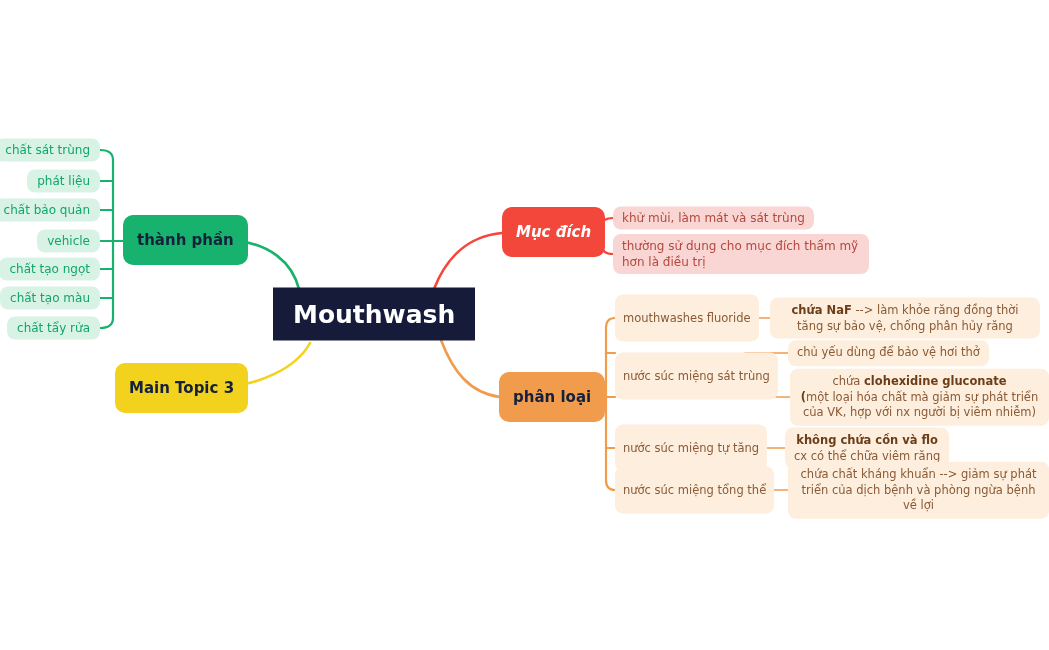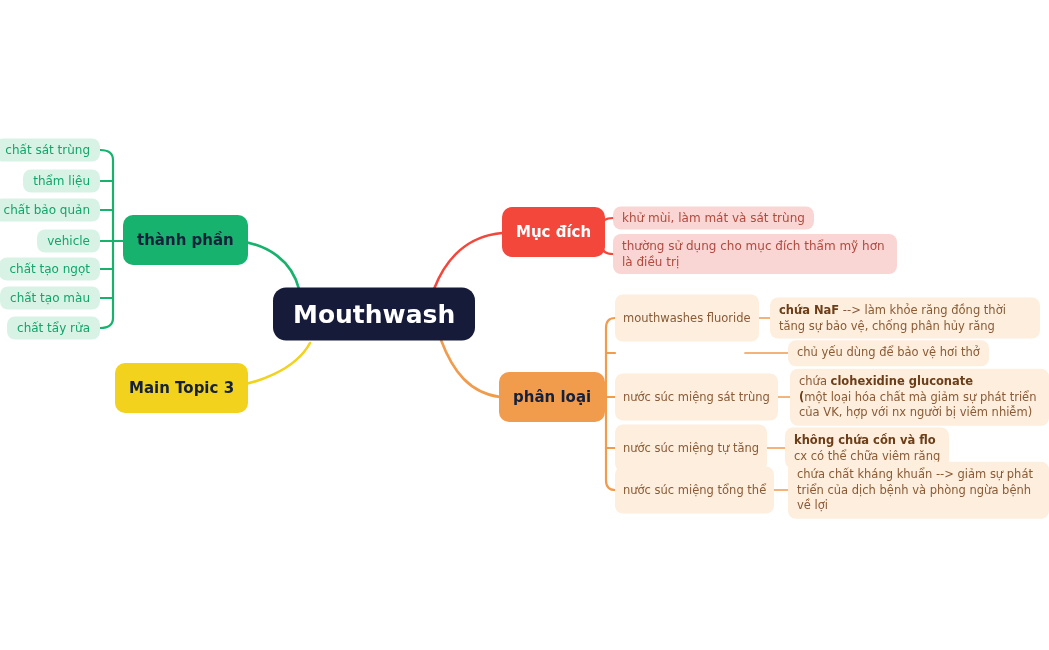--- a/index.html
+++ b/index.html
@@ -13,38 +13,38 @@
   .g-yellow path{stroke:var(--yellow);}
   .g-red path{stroke:var(--red);}
   .g-orange path{stroke:var(--orange);}
   .main-curve{stroke-width:2.6;}
   .branch-line{stroke-width:2.2;}
   .note-link{stroke-width:1.7;}
 
   .node{position:absolute;transform:translateY(-50%);white-space:nowrap;box-sizing:border-box;}
   .center-node{
     left:273px;top:314px;background:var(--center_bg);color:var(--center_text);
-    font-size:25px;font-weight:bold;padding:12px 20px;border-radius:13px;
+    font-size:25px;font-weight:bold;padding:12px 20px;border-radius:0;
   }
   .topic{font-size:15px;font-weight:bold;padding:16px 14px;border-radius:10px;color:var(--topic_text);}
   .topic-green{left:123px;top:240px;background:var(--green);}
   .topic-yellow{left:115px;top:388px;background:var(--yellow);}
-  .topic-red{left:502px;top:232px;background:var(--red);color:#ffffff;}
+  .topic-red{left:502px;top:232px;background:var(--red);color:#ffffff;font-style:italic;}
   .topic-orange{left:499px;top:397px;background:var(--orange);}
 
   .pill{font-size:12px;padding:4px 10px;border-radius:8px;line-height:15px;}
   .pill-green{right:949px;background:var(--green_light);color:var(--green_text);}
   .pill-pink{left:613px;background:var(--red_light);color:var(--red_text);font-size:12px;padding:4px 9px;}
   .pill-peach{left:615px;background:var(--orange_light);color:var(--brown_text);font-size:11.5px;padding:16px 8px;}
-  .wrap{white-space:normal;width:284px;line-height:16px;}
+  .wrap{white-space:normal;width:256px;line-height:16px;}
 
   .note{
     position:absolute;transform:translateY(-50%);box-sizing:border-box;
     background:var(--orange_light);color:var(--brown_text);
-    font-size:11.5px;line-height:15.5px;padding:5px 9px;border-radius:8px;max-width:270px;
+    font-size:11.5px;line-height:15.5px;padding:5px 9px;border-radius:8px;max-width:270px;text-align:center;
   }
   .note b{color:var(--brown_bold);font-weight:bold;}
 </style>
 </head>
 <body>
 
 <div class="canvas">
 
   <svg class="connectors" width="1049" height="650" viewBox="0 0 1049 650">
     <g class="g-green">
@@ -76,41 +76,41 @@
       <path class="note-link" d="M748,397 L792,397"></path>
       <path class="note-link" d="M744,448 L787,448"></path>
       <path class="note-link" d="M746,490 L790,490"></path>
     </g>
   </svg>
 
   <div class="node center-node">Mouthwash</div>
 
   <div class="node topic topic-green">thành phần</div>
   <div class="node pill pill-green" style="top:150px">chất sát trùng</div>
-  <div class="node pill pill-green" style="top:181px">thẩm liệu</div>
+  <div class="node pill pill-green" style="top:181px">phát liệu</div>
   <div class="node pill pill-green" style="top:210px">chất bảo quản</div>
   <div class="node pill pill-green" style="top:241px">vehicle</div>
   <div class="node pill pill-green" style="top:269px">chất tạo ngọt</div>
   <div class="node pill pill-green" style="top:298px">chất tạo màu</div>
   <div class="node pill pill-green" style="top:328px">chất tẩy rửa</div>
 
   <div class="node topic topic-yellow">Main Topic 3</div>
 
   <div class="node topic topic-red">Mục đích</div>
   <div class="node pill pill-pink" style="top:218px">khử mùi, làm mát và sát trùng</div>
   <div class="node pill pill-pink wrap" style="top:254px">thường sử dụng cho mục đích thẩm mỹ hơn là điều trị</div>
 
   <div class="node topic topic-orange">phân loại</div>
 
   <div class="node pill pill-peach" style="top:318px">mouthwashes fluoride</div>
   <div class="note" style="left:770px;top:318px"><b>chứa NaF</b><span> --&gt; làm khỏe răng đồng thời tăng sự bảo vệ, chống phân hủy răng</span></div>
 
   <div class="note" style="left:788px;top:353px"><span>chủ yếu dùng để bảo vệ hơi thở</span></div>
 
-  <div class="node pill pill-peach" style="top:397px">nước súc miệng sát trùng</div>
+  <div class="node pill pill-peach" style="top:376px">nước súc miệng sát trùng</div>
   <div class="note" style="left:790px;top:397px"><span>chứa </span><b>clohexidine gluconate</b><br><b>(</b><span>một loại hóa chất mà giảm sự phát triển của VK, hợp với nx người bị viêm nhiễm)</span></div>
 
   <div class="node pill pill-peach" style="top:448px">nước súc miệng tự tăng</div>
   <div class="note" style="left:785px;top:448px"><b>không chứa cồn và flo</b><br><span>cx có thể chữa viêm răng</span></div>
 
   <div class="node pill pill-peach" style="top:490px">nước súc miệng tổng thể</div>
   <div class="note" style="left:788px;top:490px"><span>chứa chất kháng khuẩn --&gt; giảm sự phát triển của dịch bệnh và phòng ngừa bệnh về lợi</span></div>
 
 </div>
 

